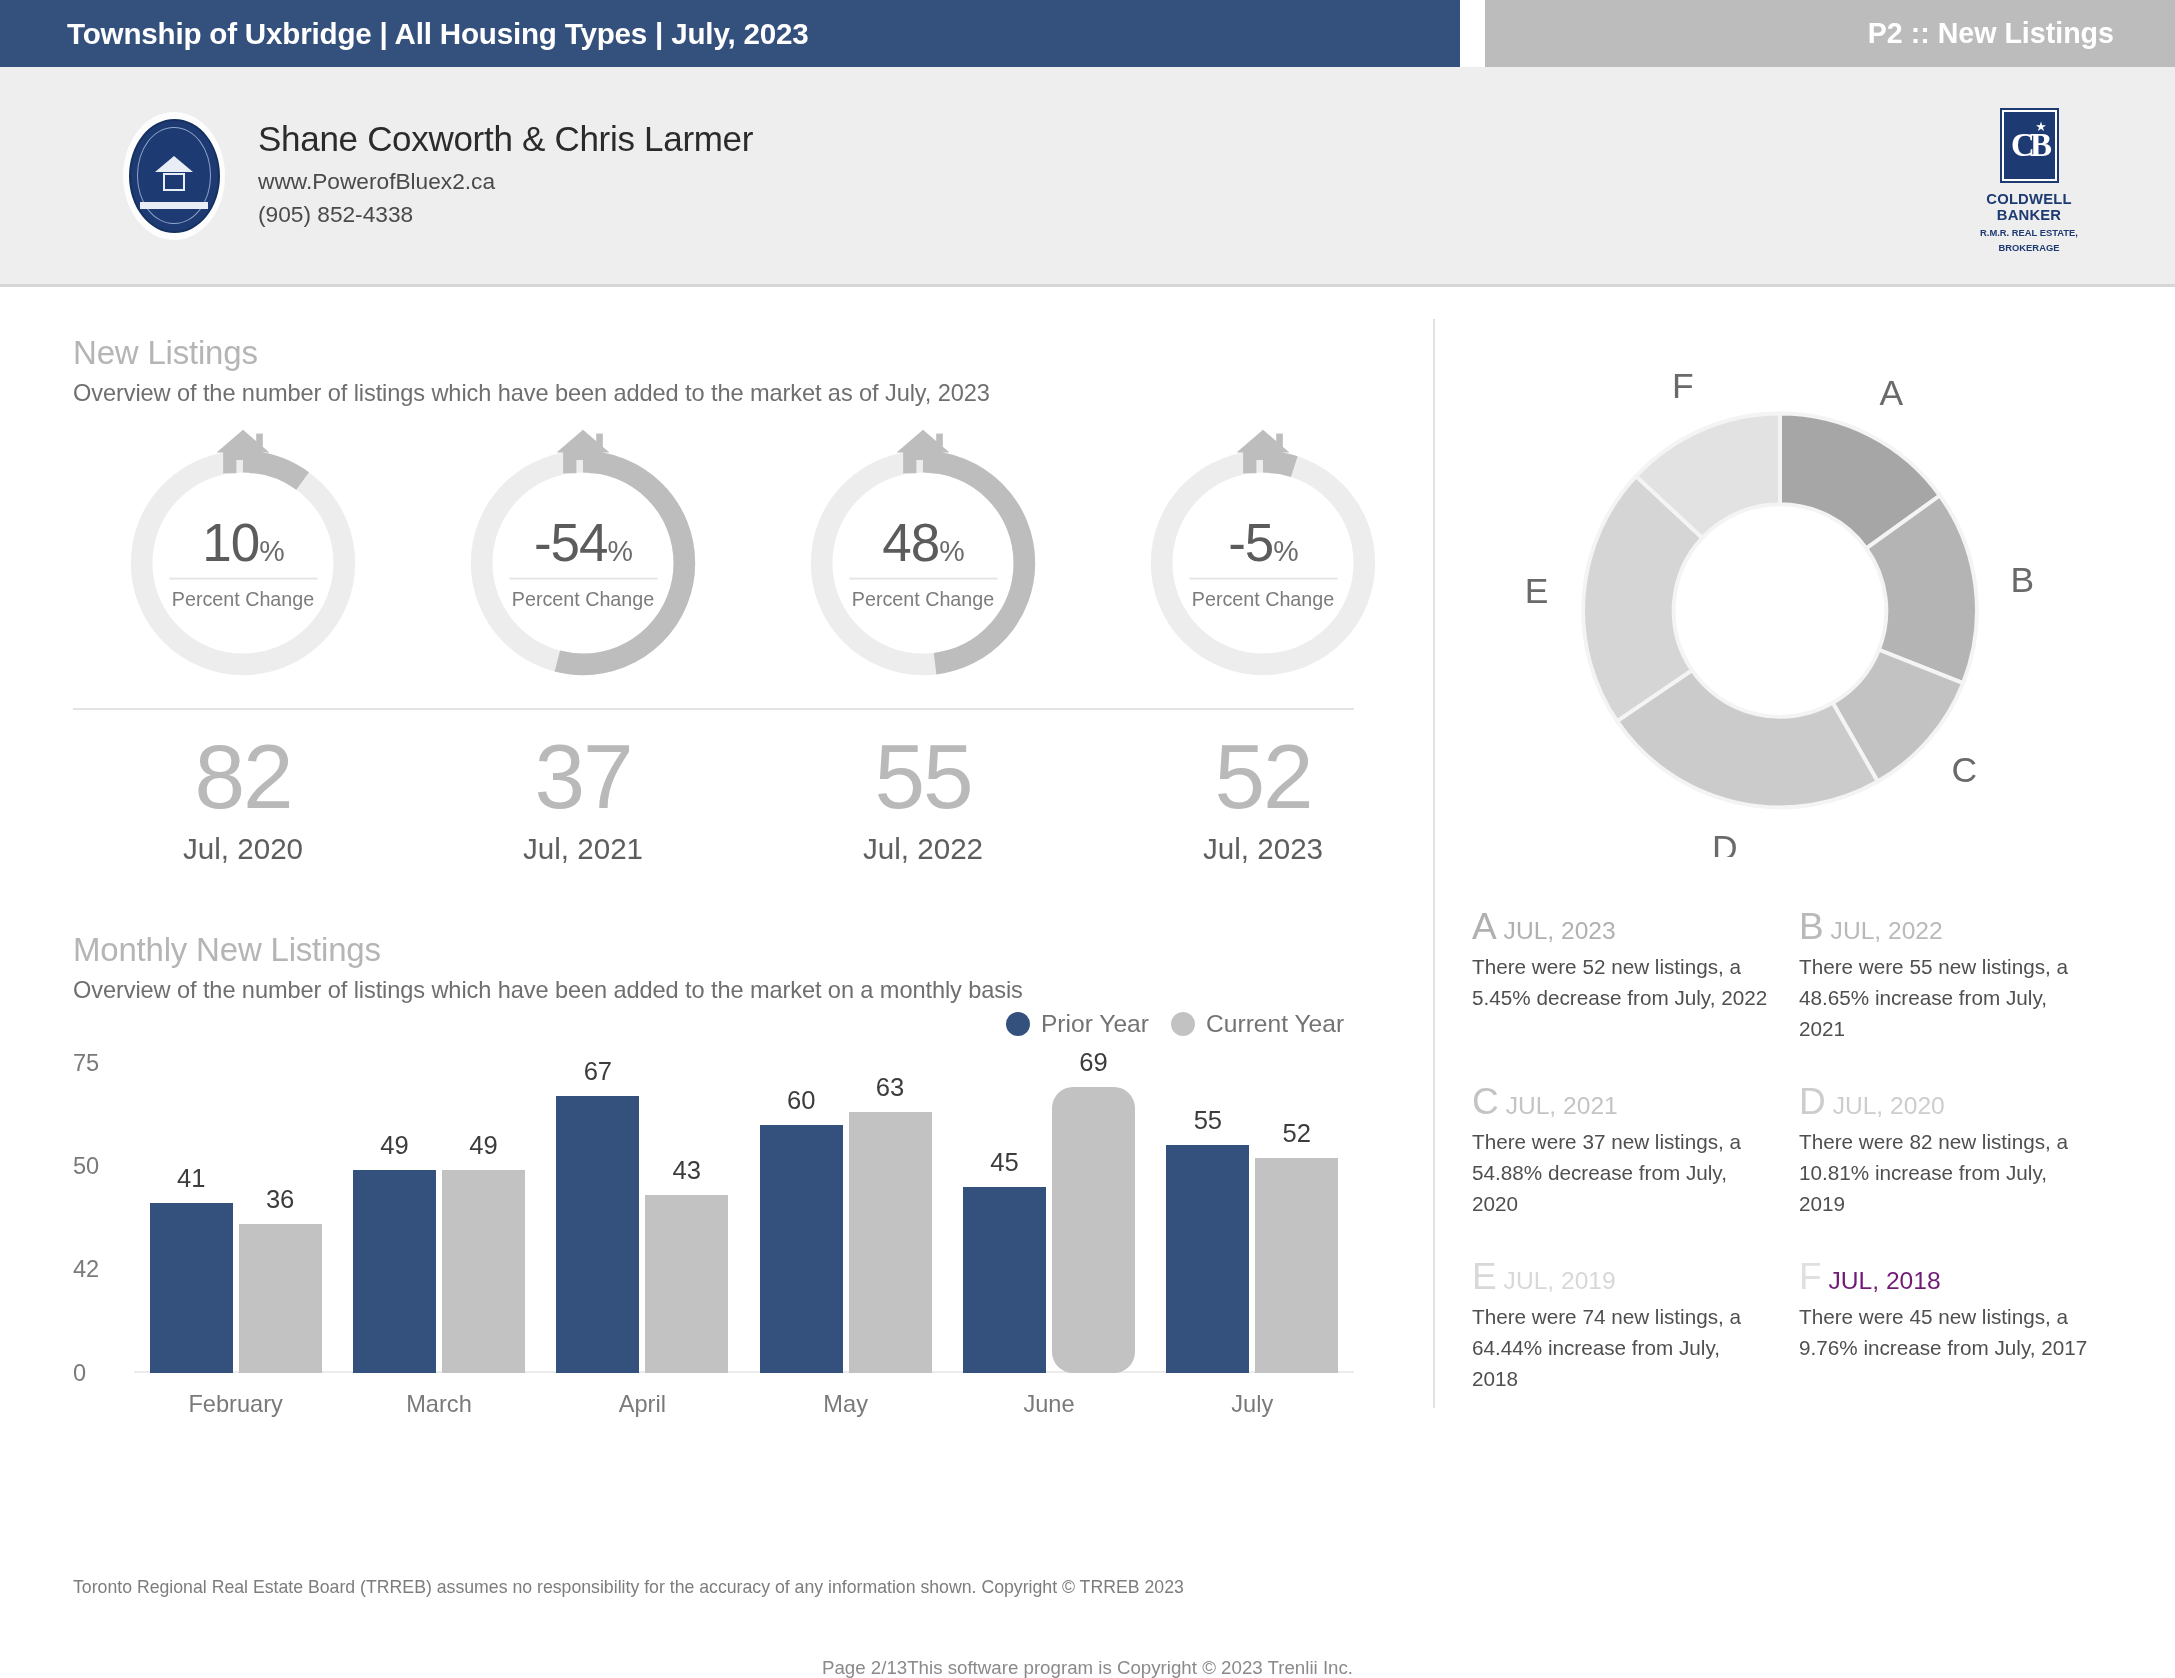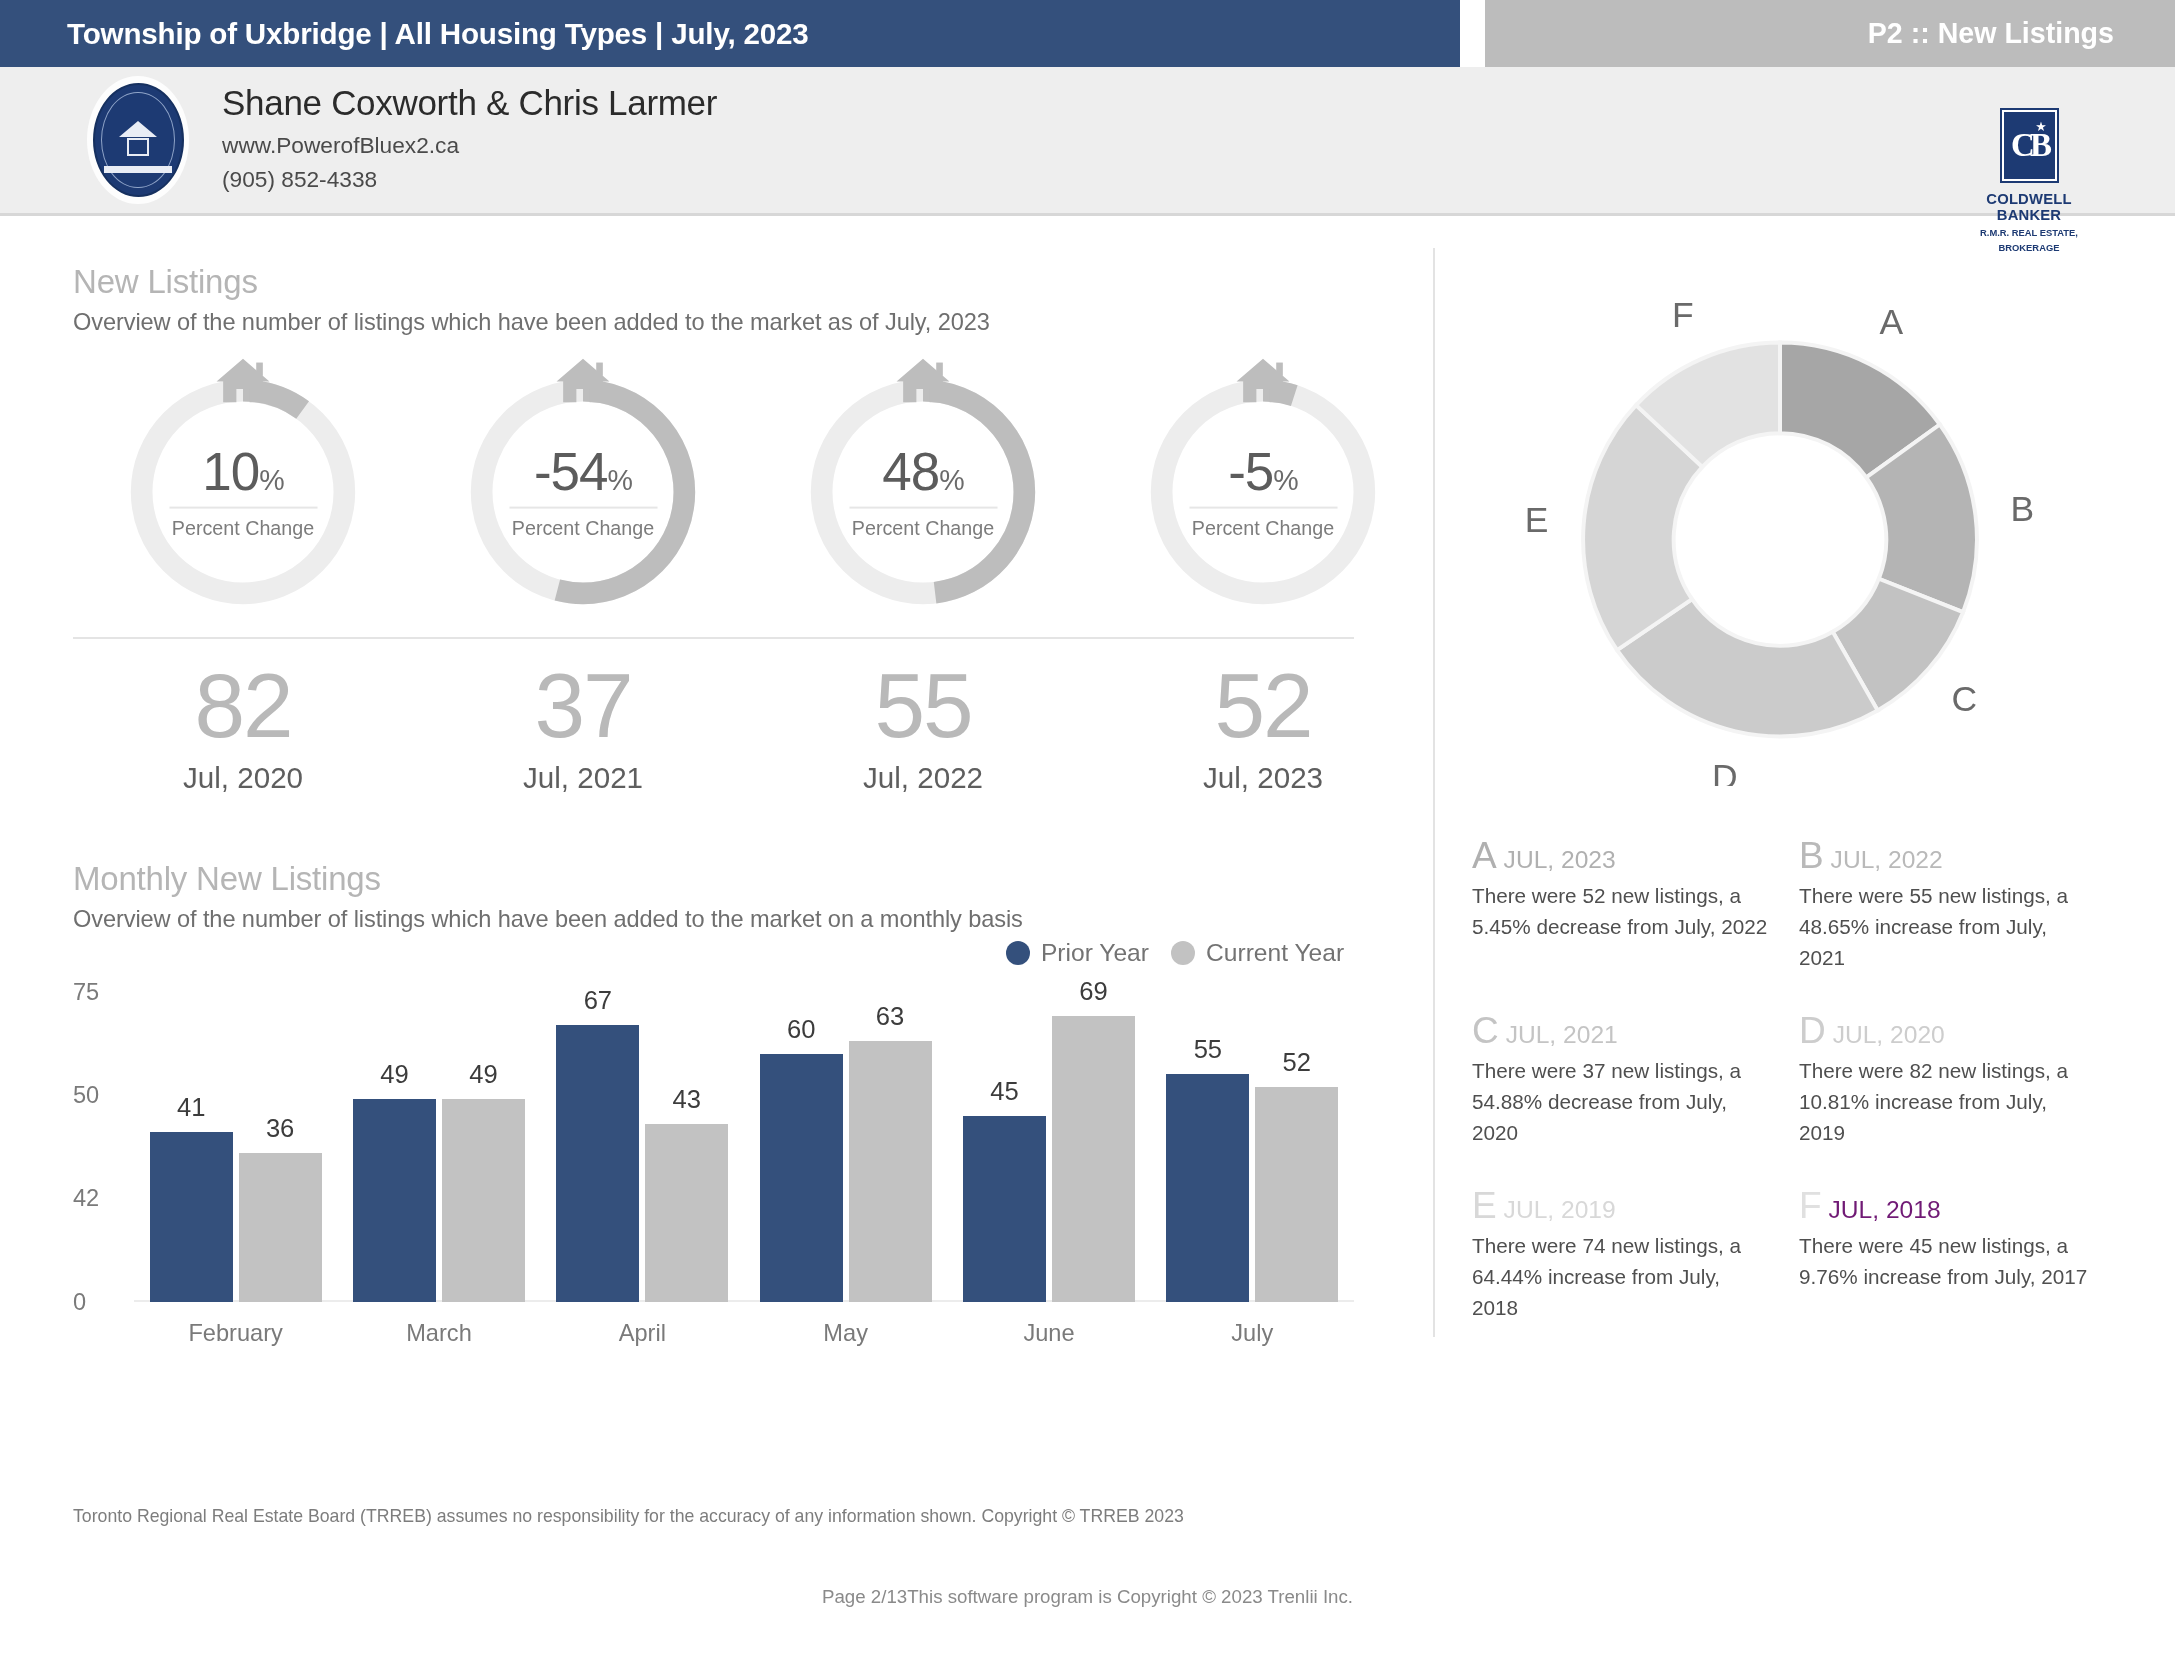--- a/index.html
+++ b/index.html
@@ -22,23 +22,24 @@
   .topbar-right {
     background: #bcbcbc; flex: 1;
     display: flex; align-items: center; justify-content: flex-end; padding-right: 61px;
   }
   .topbar-right .pagelabel {
     color: #ffffff; font-size: 28.6px; font-weight: bold;
   }
 
   
   .agentbar {
-    height: 149px; background: #eeeeee; width: 100%;
+    height: 220px; background: #eeeeee; width: 100%;
     display: flex; align-items: center; position: relative;
     border-bottom: 3px solid #d7d7d7;
+    padding-left: 36px;
   }
   .agent-logo {
     margin-left: 87px; width: 102px; height: 128px;
     background: #fdfdfd; border-radius: 50%;
     display: flex; align-items: center; justify-content: center;
     flex: 0 0 auto;
   }
   .seal {
     width: 91px; height: 114px; border-radius: 50%;
     background: #1d3a73; position: relative;
@@ -368,21 +369,21 @@
               </div>
               <div class="bar current" style="height: 84%; background: rgb(194, 194, 194);">
                 <span class="blabel">63</span>
               </div>
               <div class="xlabel">May</div>
             </div>
             <div class="group">
               <div class="bar prior" style="height: 60%; background: rgb(52, 80, 124);">
                 <span class="blabel">45</span>
               </div>
-              <div class="bar current" style="height: 92%; background: rgb(194, 194, 194);">
+              <div class="bar current" style="height: 92%; background: rgb(194, 194, 194); border-radius: 21px;">
                 <span class="blabel">69</span>
               </div>
               <div class="xlabel">June</div>
             </div>
             <div class="group">
               <div class="bar prior" style="height: 73.3333%; background: rgb(52, 80, 124);">
                 <span class="blabel">55</span>
               </div>
               <div class="bar current" style="height: 69.3333%; background: rgb(194, 194, 194);">
                 <span class="blabel">52</span>

